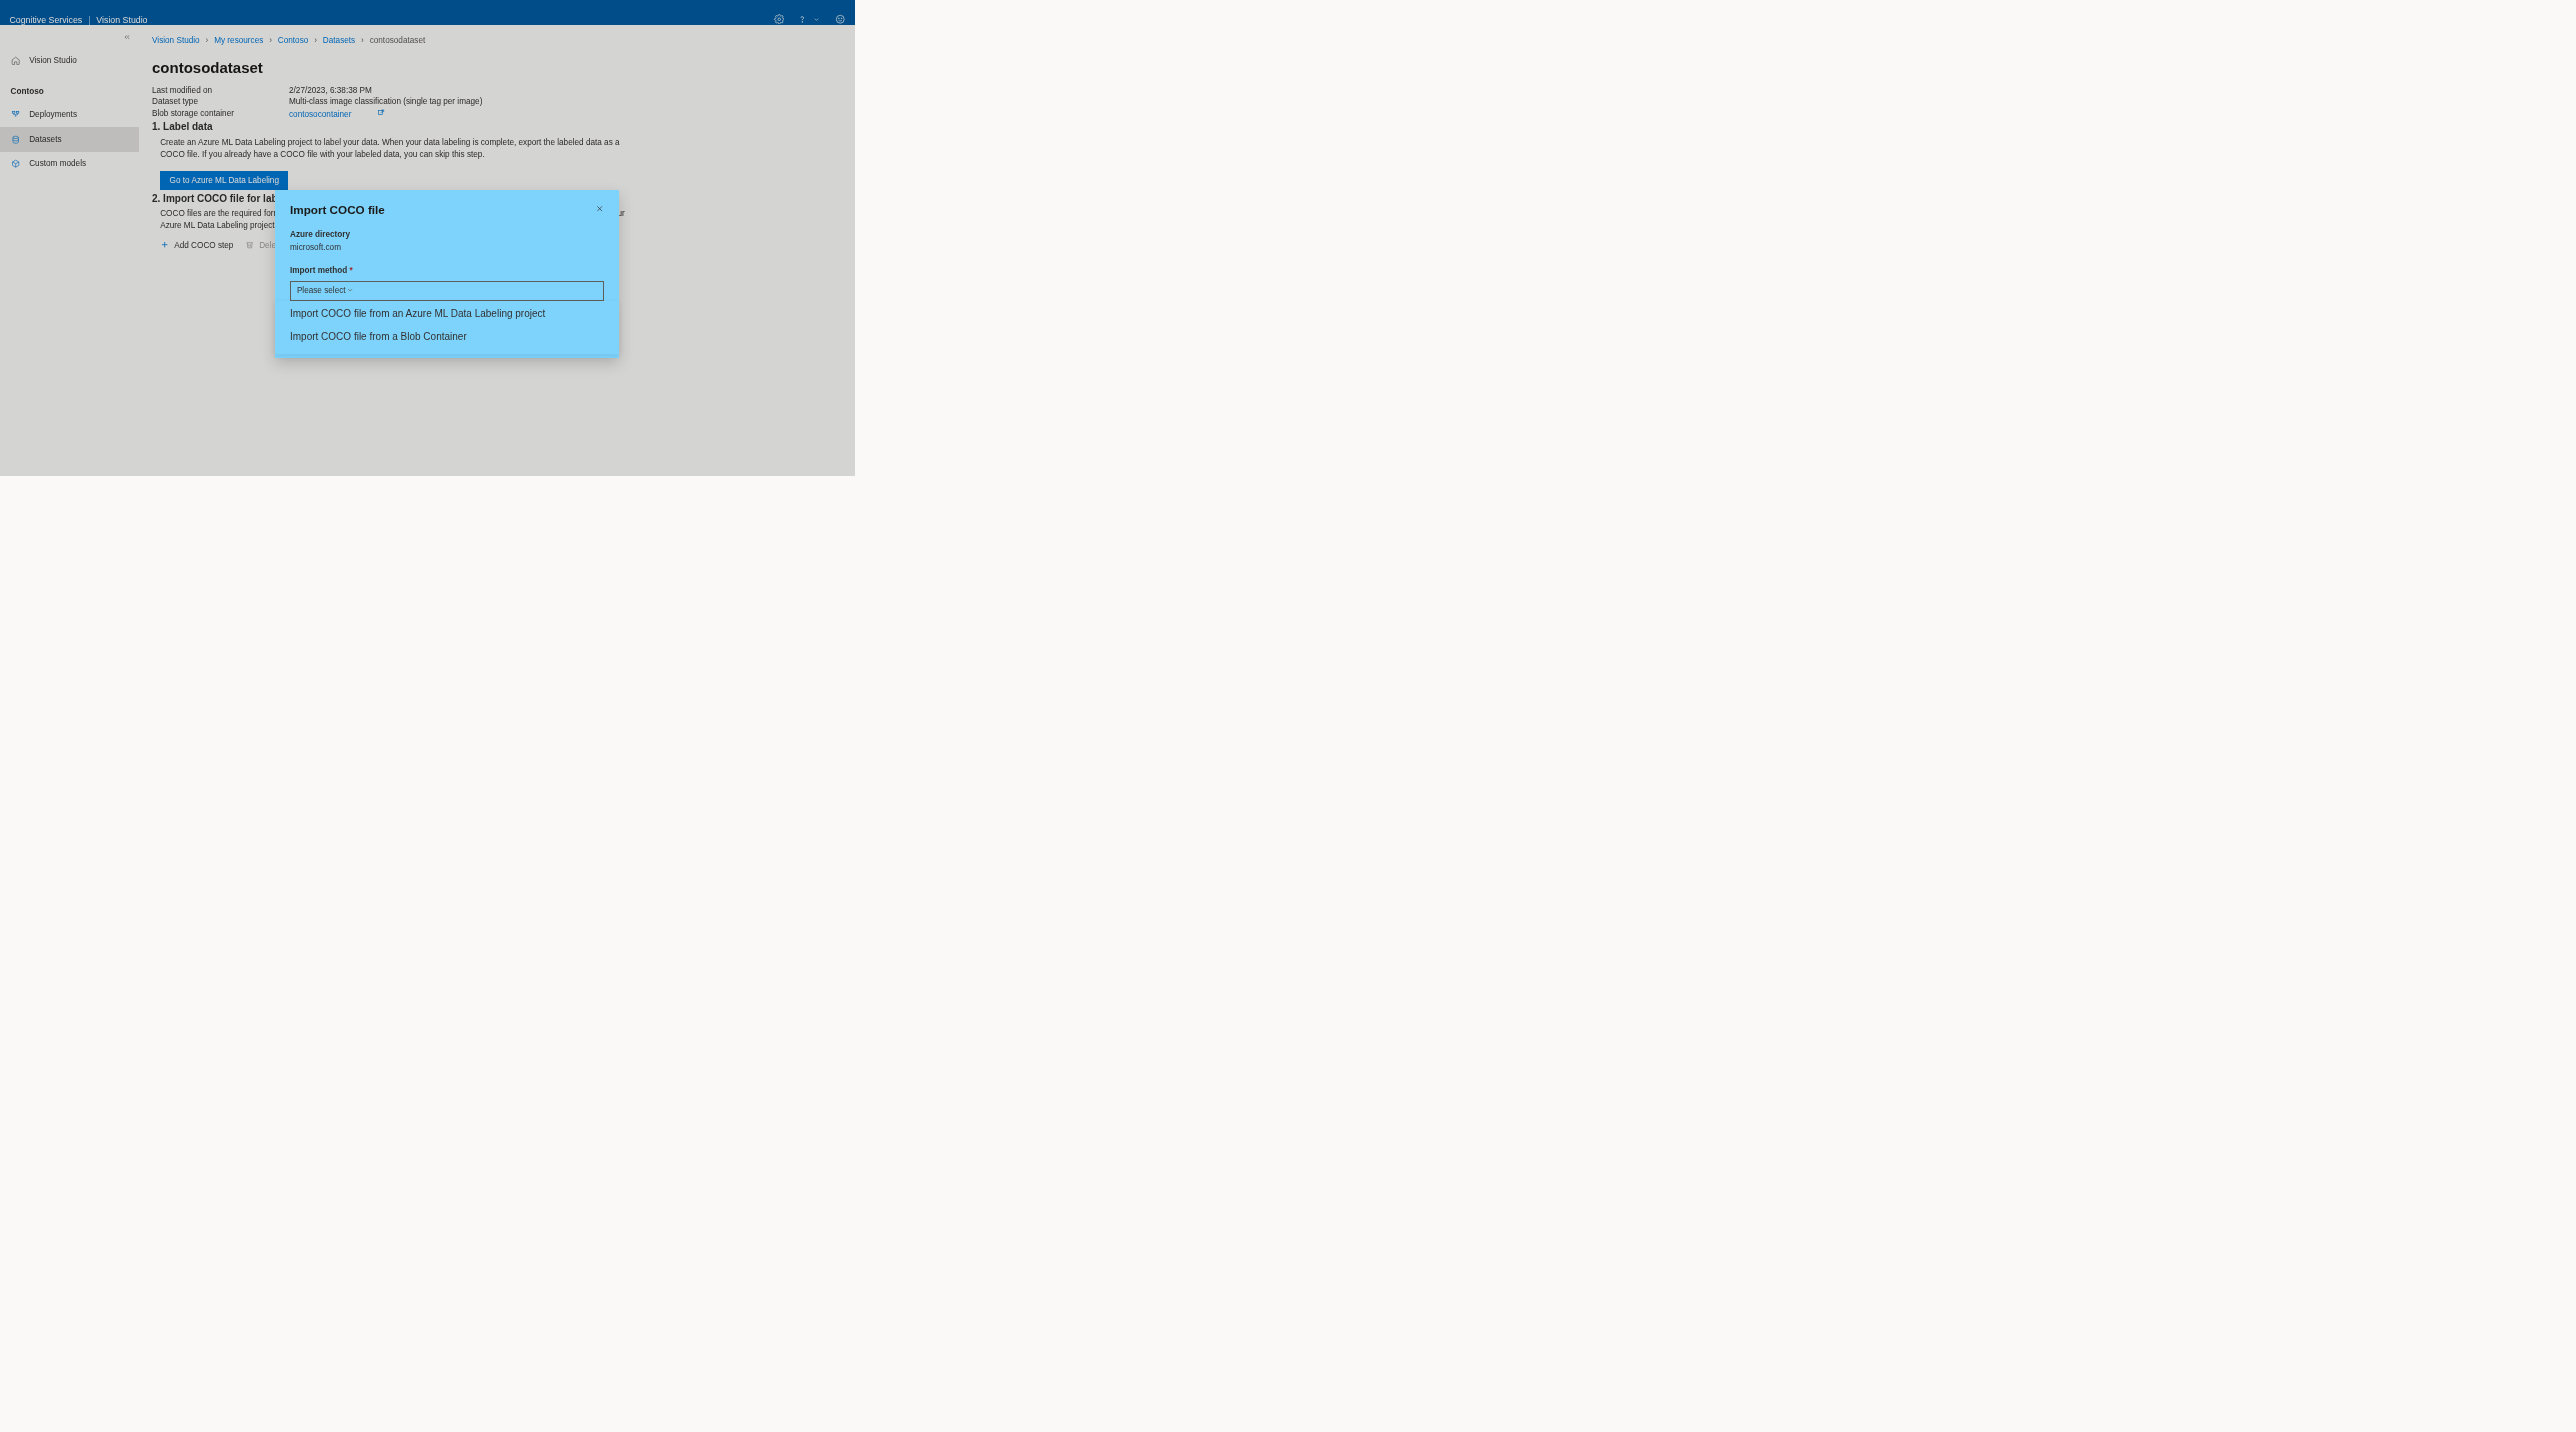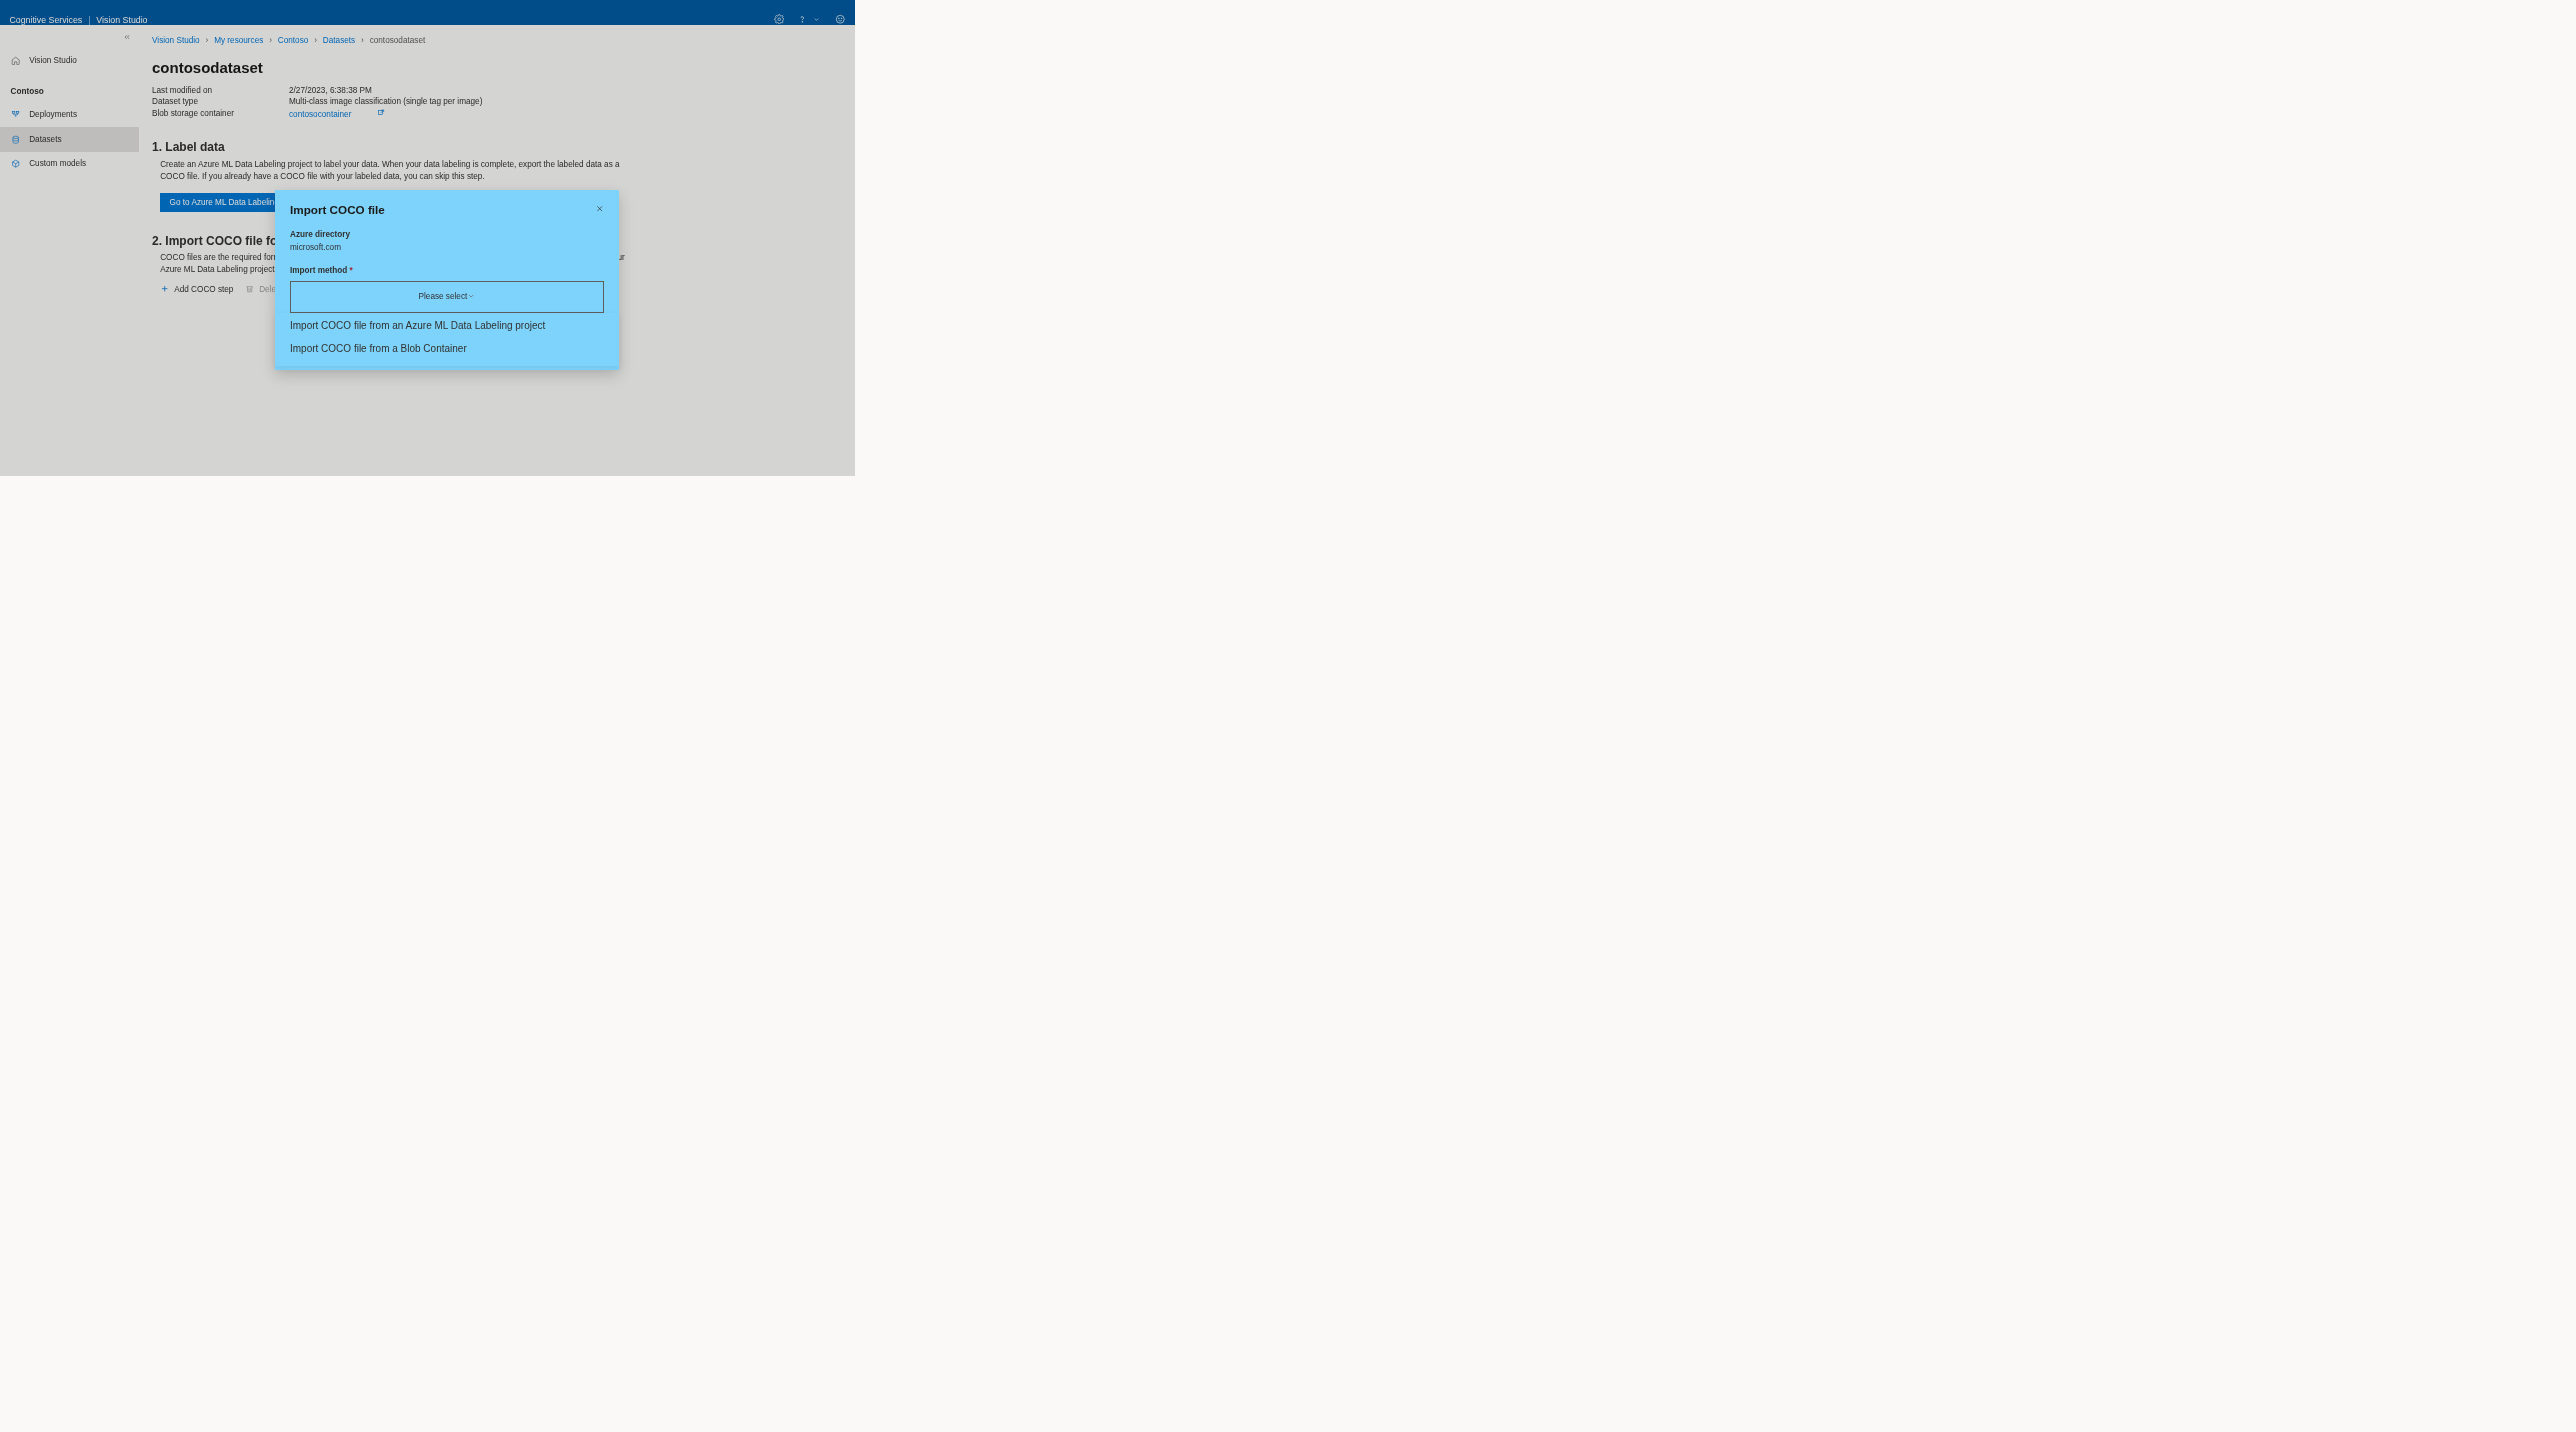--- a/index.html
+++ b/index.html
@@ -67,21 +67,21 @@
     .tool-btn { display: flex; align-items: center; gap: 4.7px; color: #323130; font-size: 8.2px; cursor: pointer; }
     .tool-btn .ti { color: #0078d4; }
     .tool-btn.muted .ti { color: #605e5c; }
 
     .meta-row { display: flex; gap: 5px; font-size: 8.2px; margin-bottom: 2.3px; }
     .meta-label { width: 132px; color: #323130; }
     .meta-value { color: #323130; }
     .meta-link { color: #0078d4; cursor: pointer; text-decoration: none; }
     .open-ext { color: #0078d4; margin-left: 23.4px; }
 
-    .section-h { font-weight: 600; margin-top: 22px; margin-bottom: 4.7px; font-size: 12px; }
+    .section-h { font-weight: 600; margin-top: 3px; margin-bottom: 4.7px; font-size: 10px; }
     .section-p { font-size: 8.2px; color: #323130; margin-left: 8.2px; line-height: 1.45; max-width: 480px; }
 
     .primary-btn {
       background: #0078d4; color: #fff; border: none;
       padding: 4.7px 9.4px; font-size: 8.2px; cursor: pointer; margin-left: 8.2px; margin-top: 10.5px;
     }
 
     .inline-actions { display: flex; gap: 11.7px; margin-top: 8.2px; margin-left: 8.2px; }
     .inline-btn { display: flex; align-items: center; gap: 4.7px; font-size: 8.2px; cursor: pointer; }
     .inline-btn .ti { color: #0078d4; }
@@ -99,22 +99,22 @@
       width: 344px; background: #7dd3fc; box-shadow: 0 4.7px 14px rgba(0,0,0,.18);
       padding: 13px 15px 4.7px 15px;
     }
     .dialog-title-row { display:flex; justify-content: space-between; align-items:center; }
     .dialog-title { font-size: 11.7px; font-weight: 600; color: #1b1a19; }
     .dialog-close { cursor: pointer; color: #323130; }
     .dlg-label { font-weight: 600; font-size: 8.2px; margin-top: 14px; }
     .dlg-value { font-size: 8.2px; margin-top: 4px; }
     .req-star { color: #a4262c; }
     .combo {
-      border: 0.6px solid #605e5c; height: 32px; margin-top: 5.9px;
-      display: flex; align-items: center; justify-content: center;
+      border: 0.6px solid #605e5c; height: 20px; margin-top: 5.9px;
+      display: flex; align-items: center; justify-content: flex-start;
       padding: 0 5.9px; font-size: 8.2px; cursor: pointer; color: #323130;
     }
     .combo-chevron { color: #605e5c; }
     .dropdown {
       border-left: 0; border-right: 0; box-shadow: 0 2.3px 5.9px rgba(0,0,0,.08);
       margin: 0 -15px; padding: 1.2px 0 5.9px 0;
     }
     .dd-item { padding: 5.9px 15px; font-size: 10px; cursor: pointer; }
   </style>
 </head>

